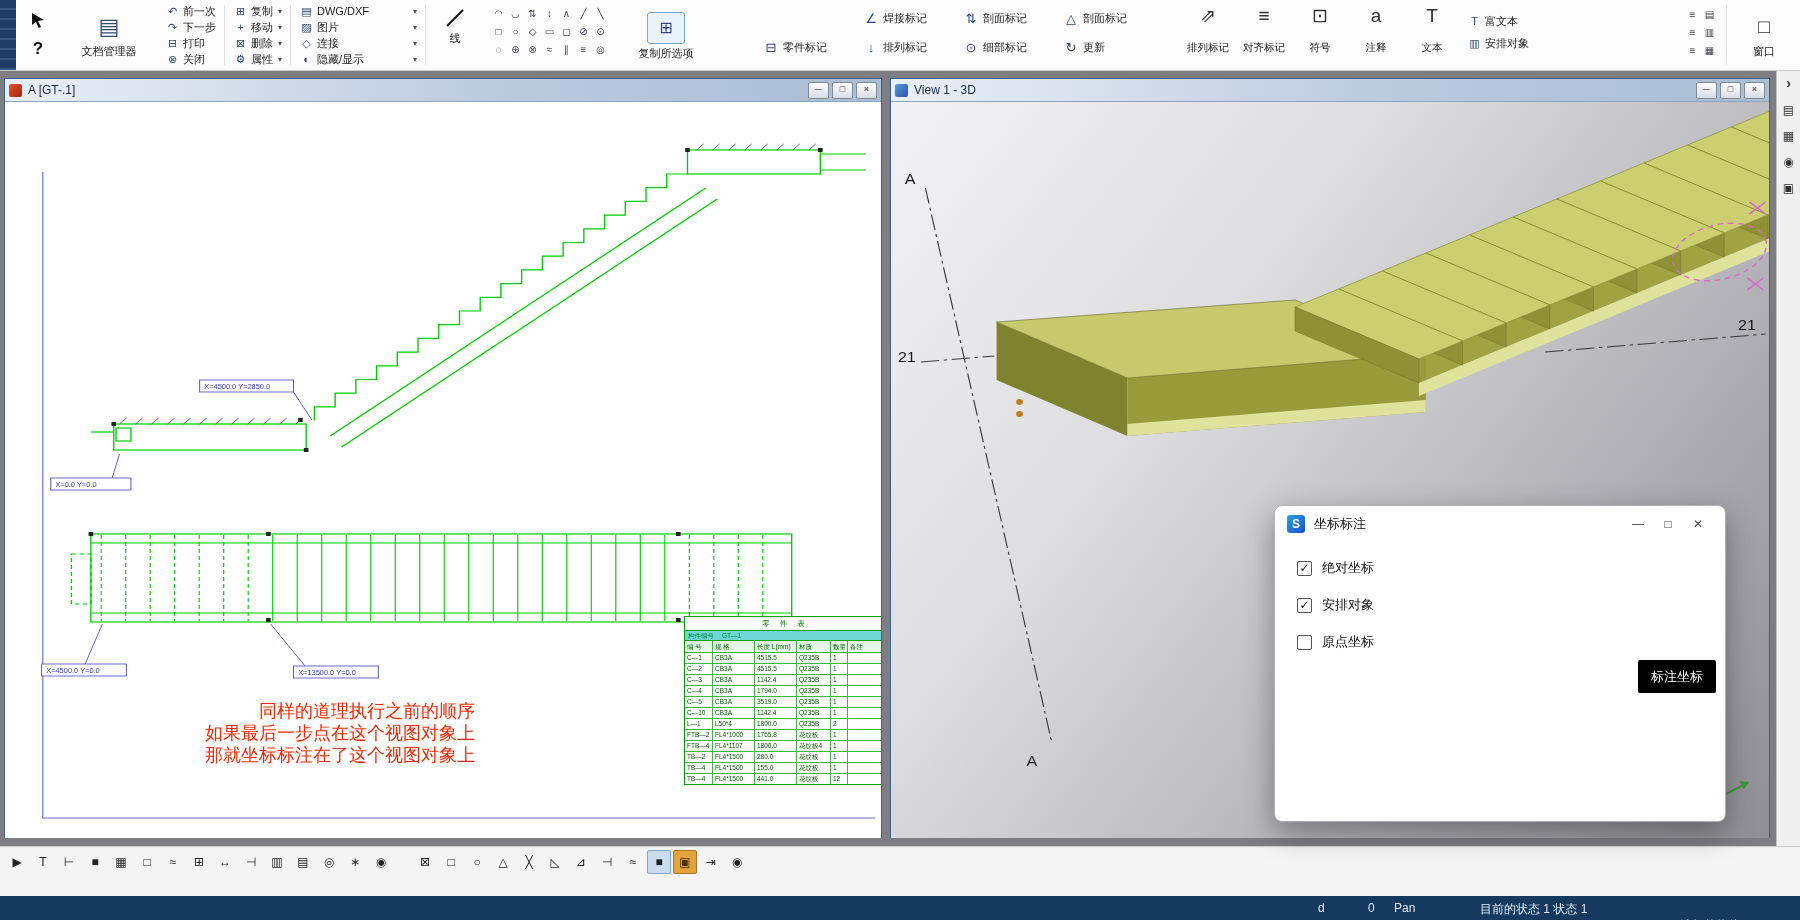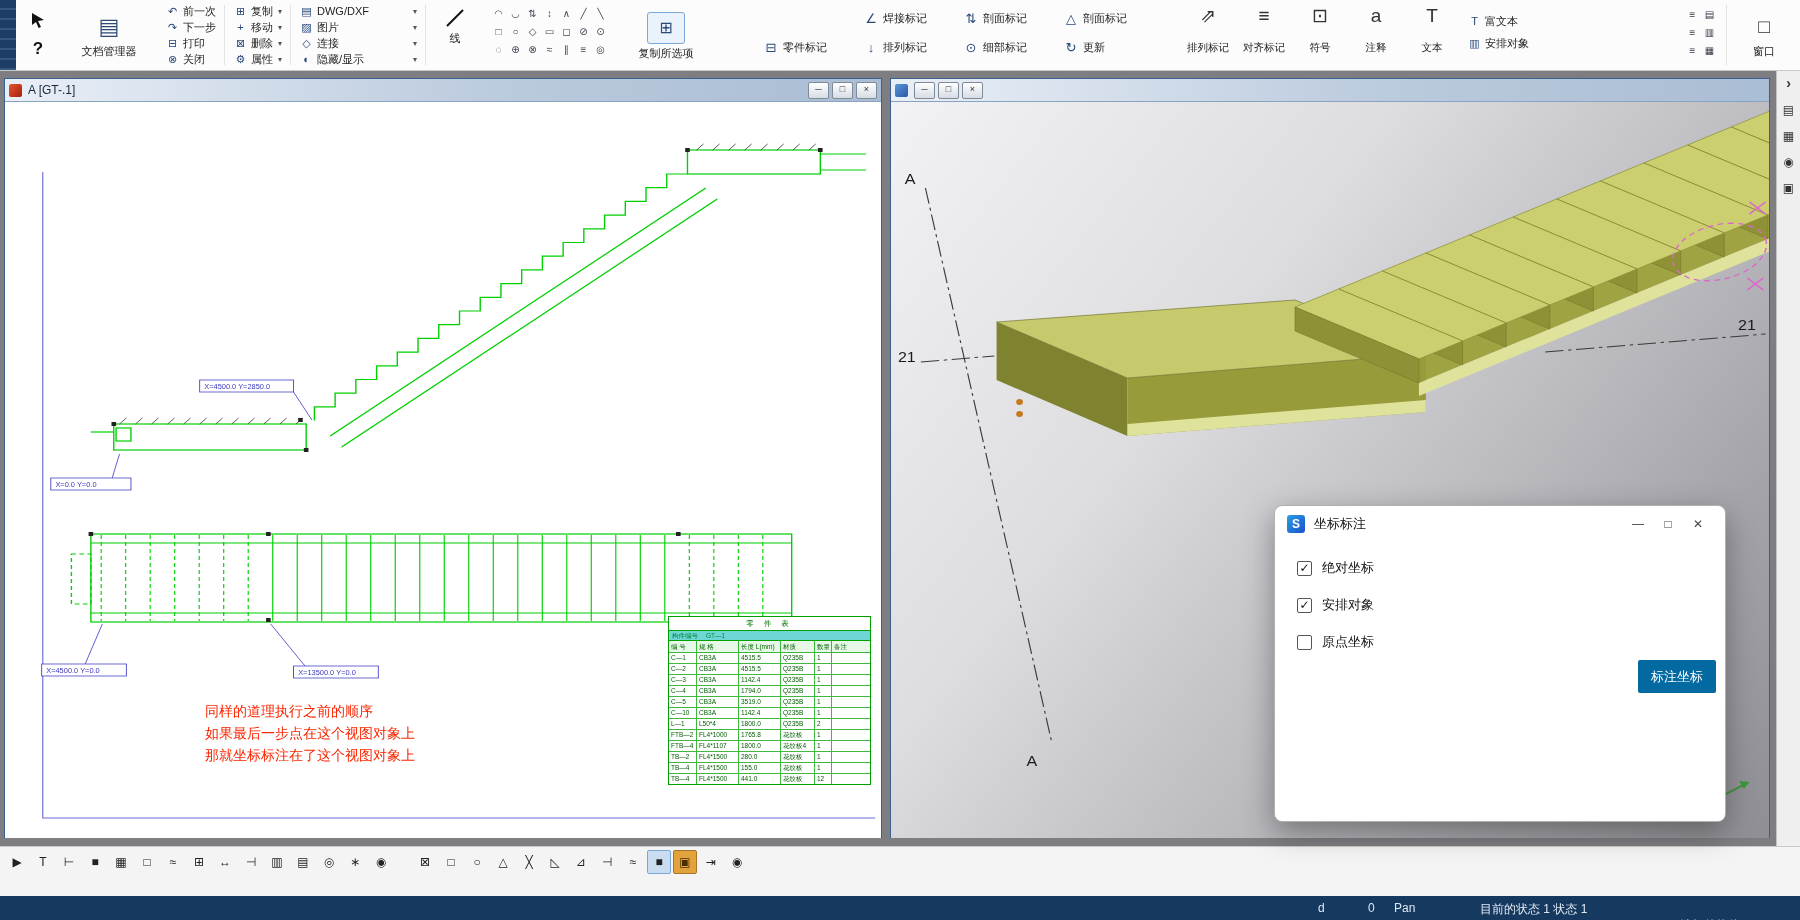--- a/index.html
+++ b/index.html
@@ -60,22 +60,22 @@
   .tb-icon.blue{background:linear-gradient(135deg,#5a9ad8,#2a56a8);}
   .tb-title{font-size:12px;color:#15283c;flex:1;}
   .tb-btns{display:flex;gap:3px;}
   .tb-btn{width:19px;height:15px;border:1px solid #7e8a96;background:linear-gradient(#ffffff,#d6dde4);
           font-size:9px;line-height:13px;text-align:center;color:#333;border-radius:2px;cursor:default;}
   .win-content{position:relative;width:100%;height:736px;overflow:hidden;background:#fff;}
   .threed{background:linear-gradient(128deg,#f2f2f4 0%,#dddde0 35%,#a6a6ac 78%,#8e8e94 100%);}
   .win-content svg{display:block;width:100%;height:100%;}
 
   
-  #red-note{position:absolute;left:200px;top:598px;color:#fb2500;font-size:14px;line-height:22px;font-weight:500;}
-  #parts-table{position:absolute;left:663px;top:514px;width:201px;border:1px solid #00a000;background:#fff;font-size:6.5px;color:#005c00;}
+  #red-note{position:absolute;left:200px;top:598px;color:#fb2500;font-size:18px;line-height:22px;font-weight:500;text-align:right;}
+  #parts-table{position:absolute;left:679px;top:514px;width:201px;border:1px solid #00a000;background:#fff;font-size:6.5px;color:#005c00;}
   .pt-title{height:13px;line-height:13px;text-align:center;letter-spacing:4px;border-bottom:1px solid #00a000;color:#007700;font-size:7.5px;}
   .pt-doc{height:9px;line-height:9px;background:#6fd6d6;border-bottom:1px solid #00a000;display:flex;gap:8px;padding:0 3px;color:#083;}
   .pt-row{display:grid;grid-template-columns:28px 42px 42px 34px 17px 1fr;border-bottom:1px solid rgba(0,160,0,.75);height:10px;line-height:10px;}
   .pt-row:last-child{border-bottom:none;}
   .pt-head{background:#e8f8e8;color:#060;height:11px;line-height:11px;}
   .pt-cell{border-right:1px solid rgba(0,160,0,.75);padding-left:2px;overflow:hidden;white-space:nowrap;}
   .pt-cell:last-child{border-right:none;}
 
   
   #dialog{position:absolute;left:1274px;top:505px;width:450px;height:315px;background:#fff;
@@ -83,21 +83,21 @@
   .dlg-title{height:36px;display:flex;align-items:center;padding:0 12px;}
   .dlg-logo{width:18px;height:18px;background:linear-gradient(135deg,#2aa0e0,#1b4fd0);color:#fff;font-size:12px;
             text-align:center;line-height:18px;border-radius:3px;font-weight:bold;margin-right:9px;}
   .dlg-text{font-size:13px;color:#111;flex:1;}
   .dlg-ctrl{width:30px;height:24px;text-align:center;line-height:24px;font-size:12px;color:#444;cursor:default;}
   #dlg-body{position:relative;}
   .chk-row{display:flex;align-items:center;margin:15px 0 0 22px;height:22px;}
   .chk-box{width:15px;height:15px;border:1.6px solid #555;border-radius:2px;margin-right:10px;font-size:12px;
            line-height:13px;text-align:center;color:#111;background:#fff;box-sizing:border-box;}
   .chk-label{font-size:13px;color:#111;}
-  #dlg-action{position:absolute;left:1638px;top:660px;width:78px;height:33px;background:#0369a1;color:#fff;
+  #dlg-action{position:absolute;left:1638px;top:660px;width:78px;height:33px;background:#000000;color:#fff;
               font-size:13px;border:none;border-radius:2px;z-index:31;cursor:pointer;font-family:inherit;}
 
   
   #side-toolbar{position:absolute;left:1776px;top:70px;width:24px;height:776px;background:#efeff0;
                 border-left:1px solid #c2c2c6;display:flex;flex-direction:column;align-items:center;
                 padding-top:5px;gap:12px;box-sizing:border-box;z-index:4;}
   .side-icon{font-size:12px;color:#333;cursor:default;}
   .side-icon:first-child{font-weight:bold;font-size:14px;}
   #bottom-toolbar{position:absolute;top:846px;left:0;width:1800px;height:50px;background:#f4f4f5;
                   border-top:1px solid #c9c9c9;display:flex;align-items:flex-start;padding:3px 5px;gap:2px;box-sizing:border-box;}
@@ -542,20 +542,21 @@
             <span class="pt-cell">12</span>
             <span class="pt-cell"></span>
           </div>
         </div>
     </div>
   </div>
 
   <div class="win" id="win-right">
     <div class="titlebar">
       <div class="tb-icon blue"></div>
+      <span class="tb-title">View 1 - 3D</span>
       <div class="tb-btns">
         <div class="tb-btn">─</div>
         <div class="tb-btn">□</div>
         <div class="tb-btn">×</div>
       </div>
     </div>
     <div class="win-content threed">
       <svg viewBox="0 0 765 736" preserveAspectRatio="none">
 
         <g stroke="#3a3a3a" stroke-width="1" stroke-dasharray="16 4 3 4" fill="none">

